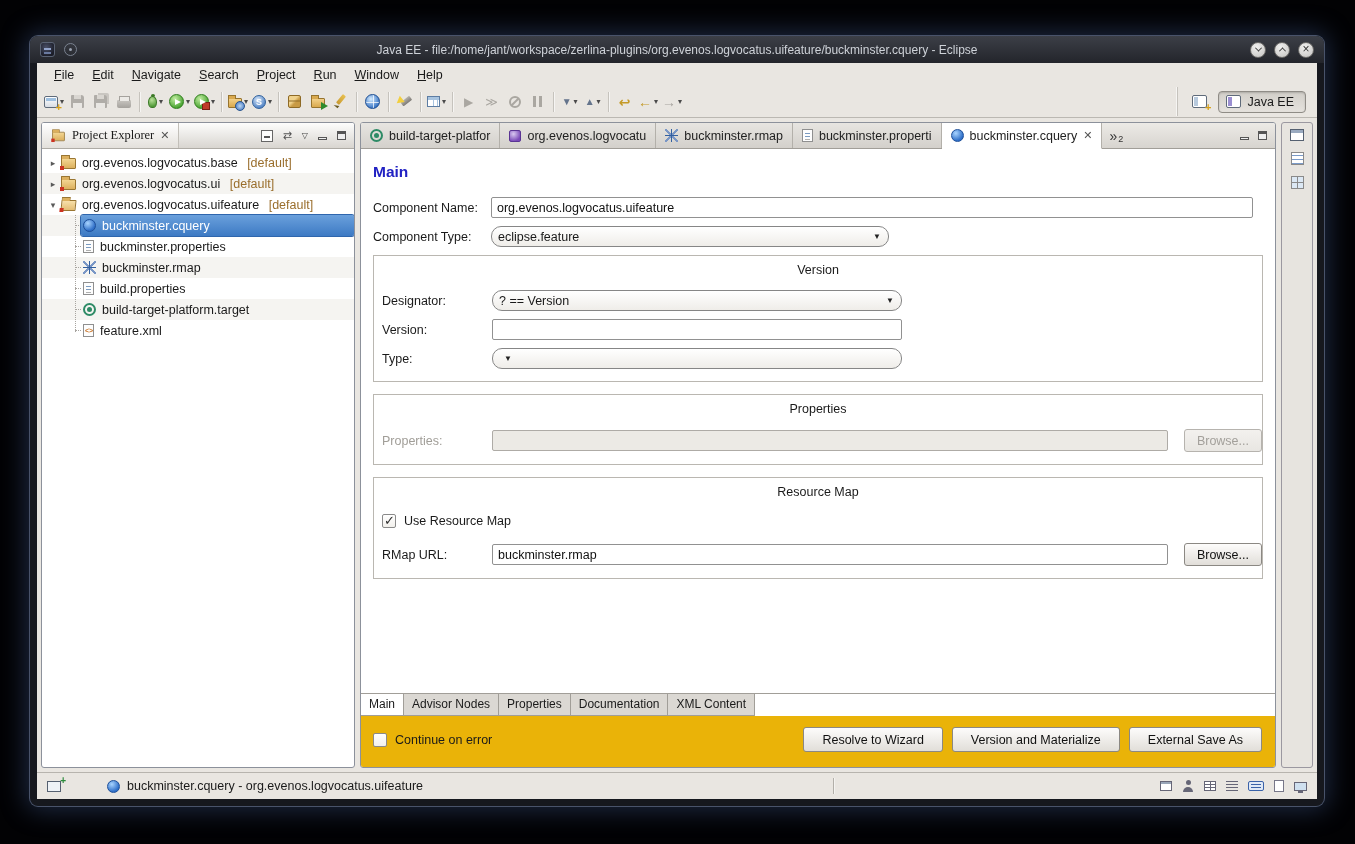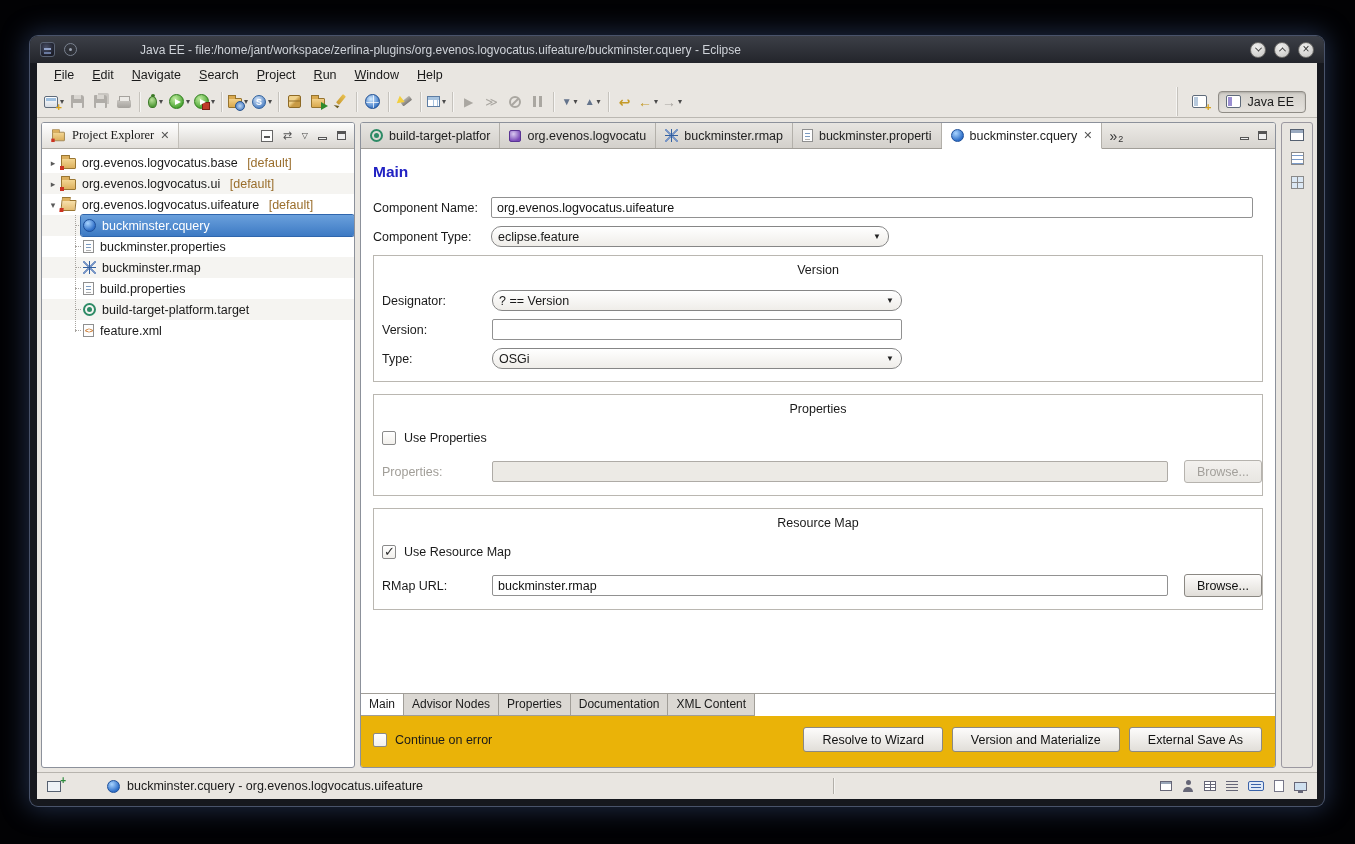--- a/index.html
+++ b/index.html
@@ -5,21 +5,21 @@
 * { margin:0; padding:0; box-sizing:border-box; }
 html,body { width:1355px; height:844px; }
 body { background:#020204; font-family:"Liberation Sans","DejaVu Sans",sans-serif; position:relative; overflow:hidden; color:#1a1a1a; }
 
 
 .window { position:absolute; left:30px; top:36px; width:1294px; height:770px; background:#16181e;
   border-radius:8px; box-shadow:0 0 0 1px #49536a, 0 0 26px 4px rgba(85,120,185,.35);
   display:flex; flex-direction:column; }
 .titlebar { height:27px; flex:none; display:flex; align-items:center; padding:0 10px; position:relative;
   color:#ced2d8; font-size:12px; background:linear-gradient(#3c3f47,#23252b); border-radius:8px 8px 0 0; }
-.titlebar-title { position:absolute; left:110px; right:110px; text-align:left; white-space:nowrap; overflow:hidden; }
+.titlebar-title { position:absolute; left:110px; right:110px; text-align:center; white-space:nowrap; overflow:hidden; }
 .tb-icons-left { display:flex; align-items:center; gap:9px; z-index:2; }
 .tb-icons-right { margin-left:auto; display:flex; align-items:center; gap:8px; z-index:2; }
 .app-icon { width:15px; height:15px; border-radius:3px; background:radial-gradient(circle at 40% 35%,#4a5068,#1b1d28 75%); border:1px solid #5a6374; position:relative; }
 .app-icon::after { content:""; position:absolute; left:3px; right:3px; top:5px; height:2px; background:#93a4cc; box-shadow:0 4px 0 #6a7aa0; }
 .menu-dot-icon { width:13px; height:13px; border-radius:50%; border:1px solid #7a8290; position:relative; }
 .menu-dot-icon::after { content:""; position:absolute; left:4px; top:4px; width:3px; height:3px; border-radius:50%; background:#9aa2b0; }
 .win-btn { width:16px; height:16px; border-radius:50%; background:radial-gradient(circle at 40% 30%,#f0f0ef,#c3c2c0); border:1px solid #6f6e6c; display:flex; align-items:center; justify-content:center; color:#333; }
 .chev { width:5px; height:5px; border-right:1.6px solid #3a3a3a; border-bottom:1.6px solid #3a3a3a; }
 .chev.down { transform:rotate(45deg) translate(-1px,-1px); }
 .chev.up   { transform:rotate(-135deg) translate(-1px,-1px); }
@@ -494,32 +494,27 @@
                 <span class="ca">▼</span>
               </span>
             </div>
             <div class="frow">
               <span class="flabel">Version:</span>
               <input class="tinput" style="width: 410px;" type="text" value="">
             </div>
             <div class="frow">
               <span class="flabel">Type:</span>
               <span class="combo" style="width:410px">
-                <span class="cv">OSGi</span>
                 <span class="ca">▼</span>
               </span>
             </div>
           </div>
 
           <div class="group">
             <div class="gtitle">Properties</div>
-            <div class="checkrow">
-              <span class="cb"></span>
-              <span>Use Properties</span>
-            </div>
             <div class="frow">
               <span class="flabel dis">Properties:</span>
               <input class="tinput disabled" style="width: 700px;" type="text" value="">
               <button class="btn disabled browse">Browse...</button>
             </div>
           </div>
 
           <div class="group">
             <div class="gtitle">Resource Map</div>
             <div class="checkrow">

